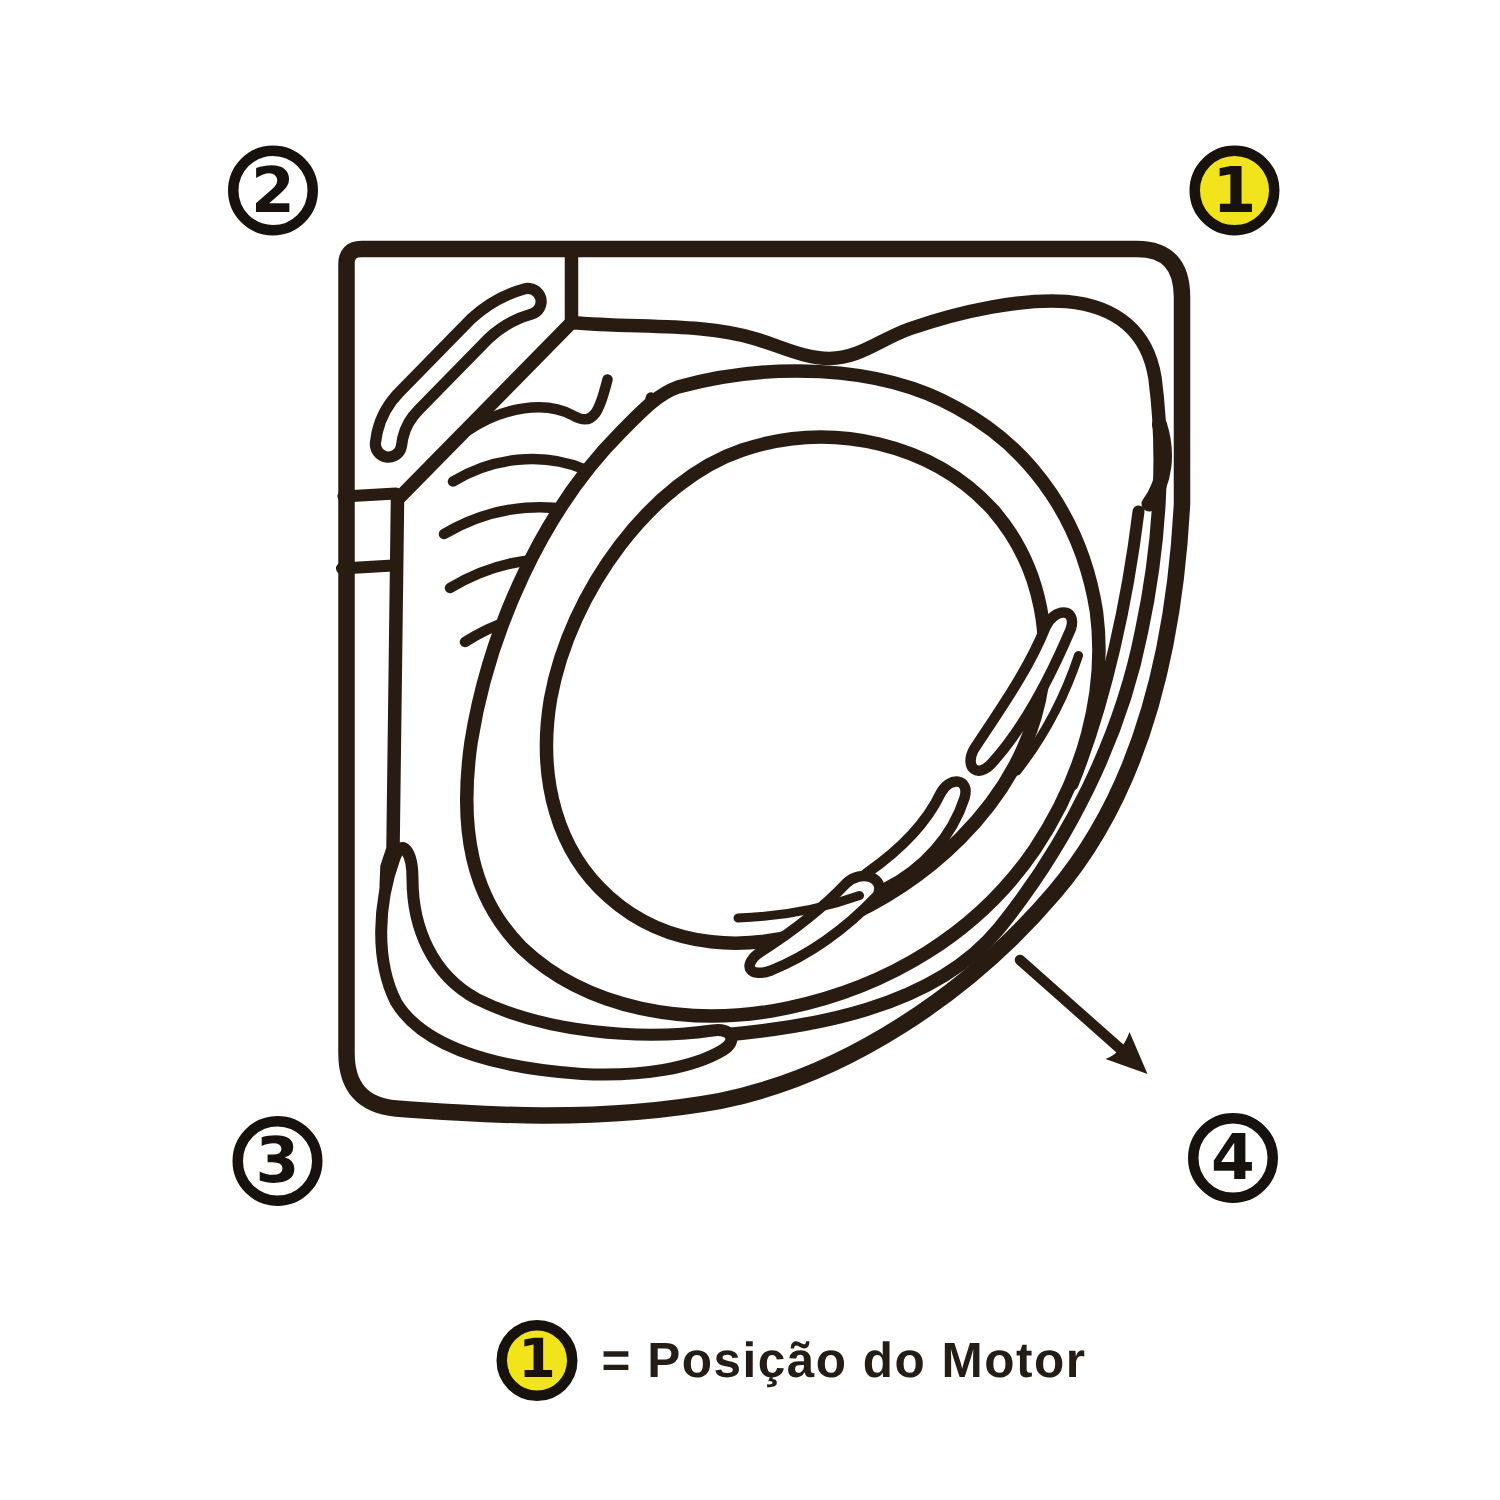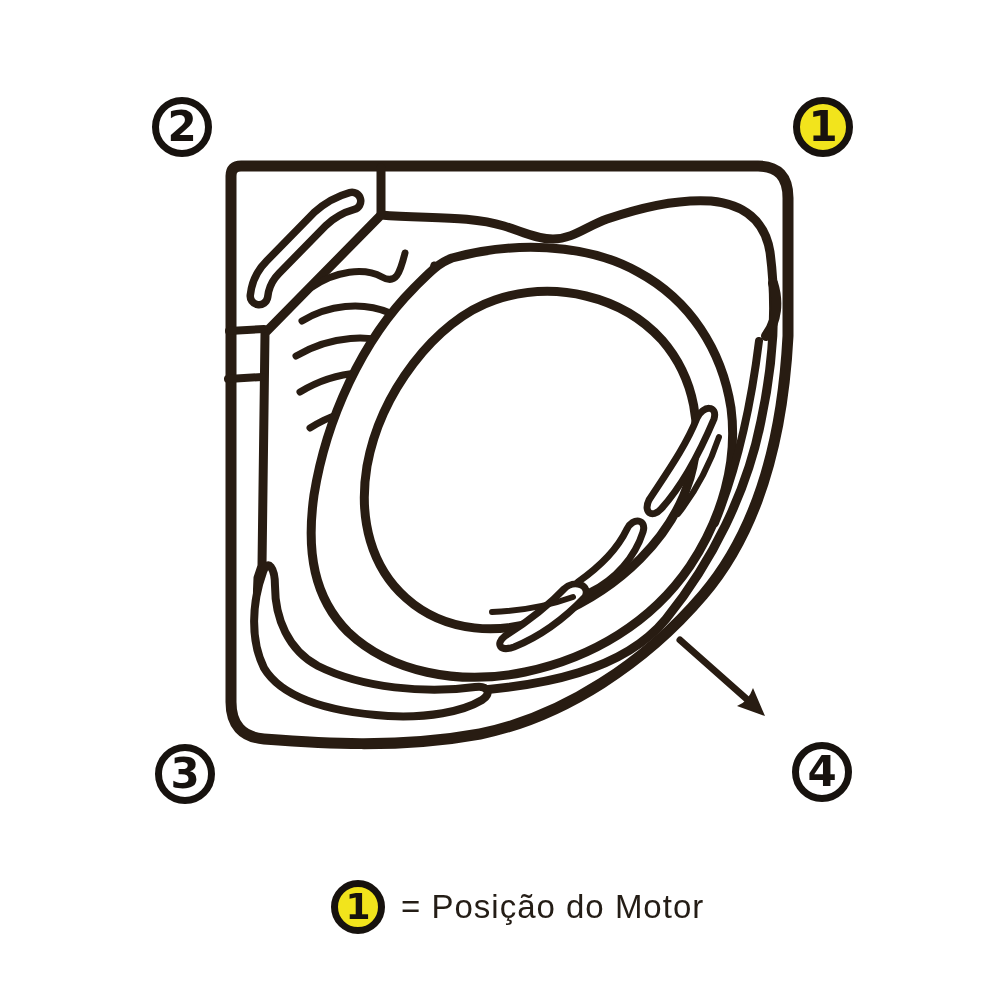--- a/index.html
+++ b/index.html
@@ -19,21 +19,21 @@
   .m3{left:155px;top:744px;}
   .m4{left:792px;top:742px;}
 
   .legend{position:absolute;left:331px;top:880px;height:54px;
           display:flex;align-items:center;gap:16px;}
   .legend-badge{width:54px;height:54px;box-sizing:border-box;flex:0 0 54px;
           border:7px solid #17120e;border-radius:50%;background:#f2e41c;
           display:flex;align-items:center;justify-content:center;
           font-family:"DejaVu Sans",sans-serif;font-weight:700;font-size:36px;
           color:#17120e;line-height:1;}
-  .legend-text{font-family:"Liberation Sans",sans-serif;font-weight:400;
+  .legend-text{font-family:"Liberation Sans",sans-serif;font-weight:700;
           font-size:33px;letter-spacing:1px;color:#241d16;white-space:nowrap;}
 </style>
 </head>
 <body>
 
 <div class="stage">
 
   <svg width="1000" height="1000" viewBox="0 0 1000 1000">
     <g fill="none" stroke="#281c12" stroke-linecap="round" stroke-linejoin="round">
 

